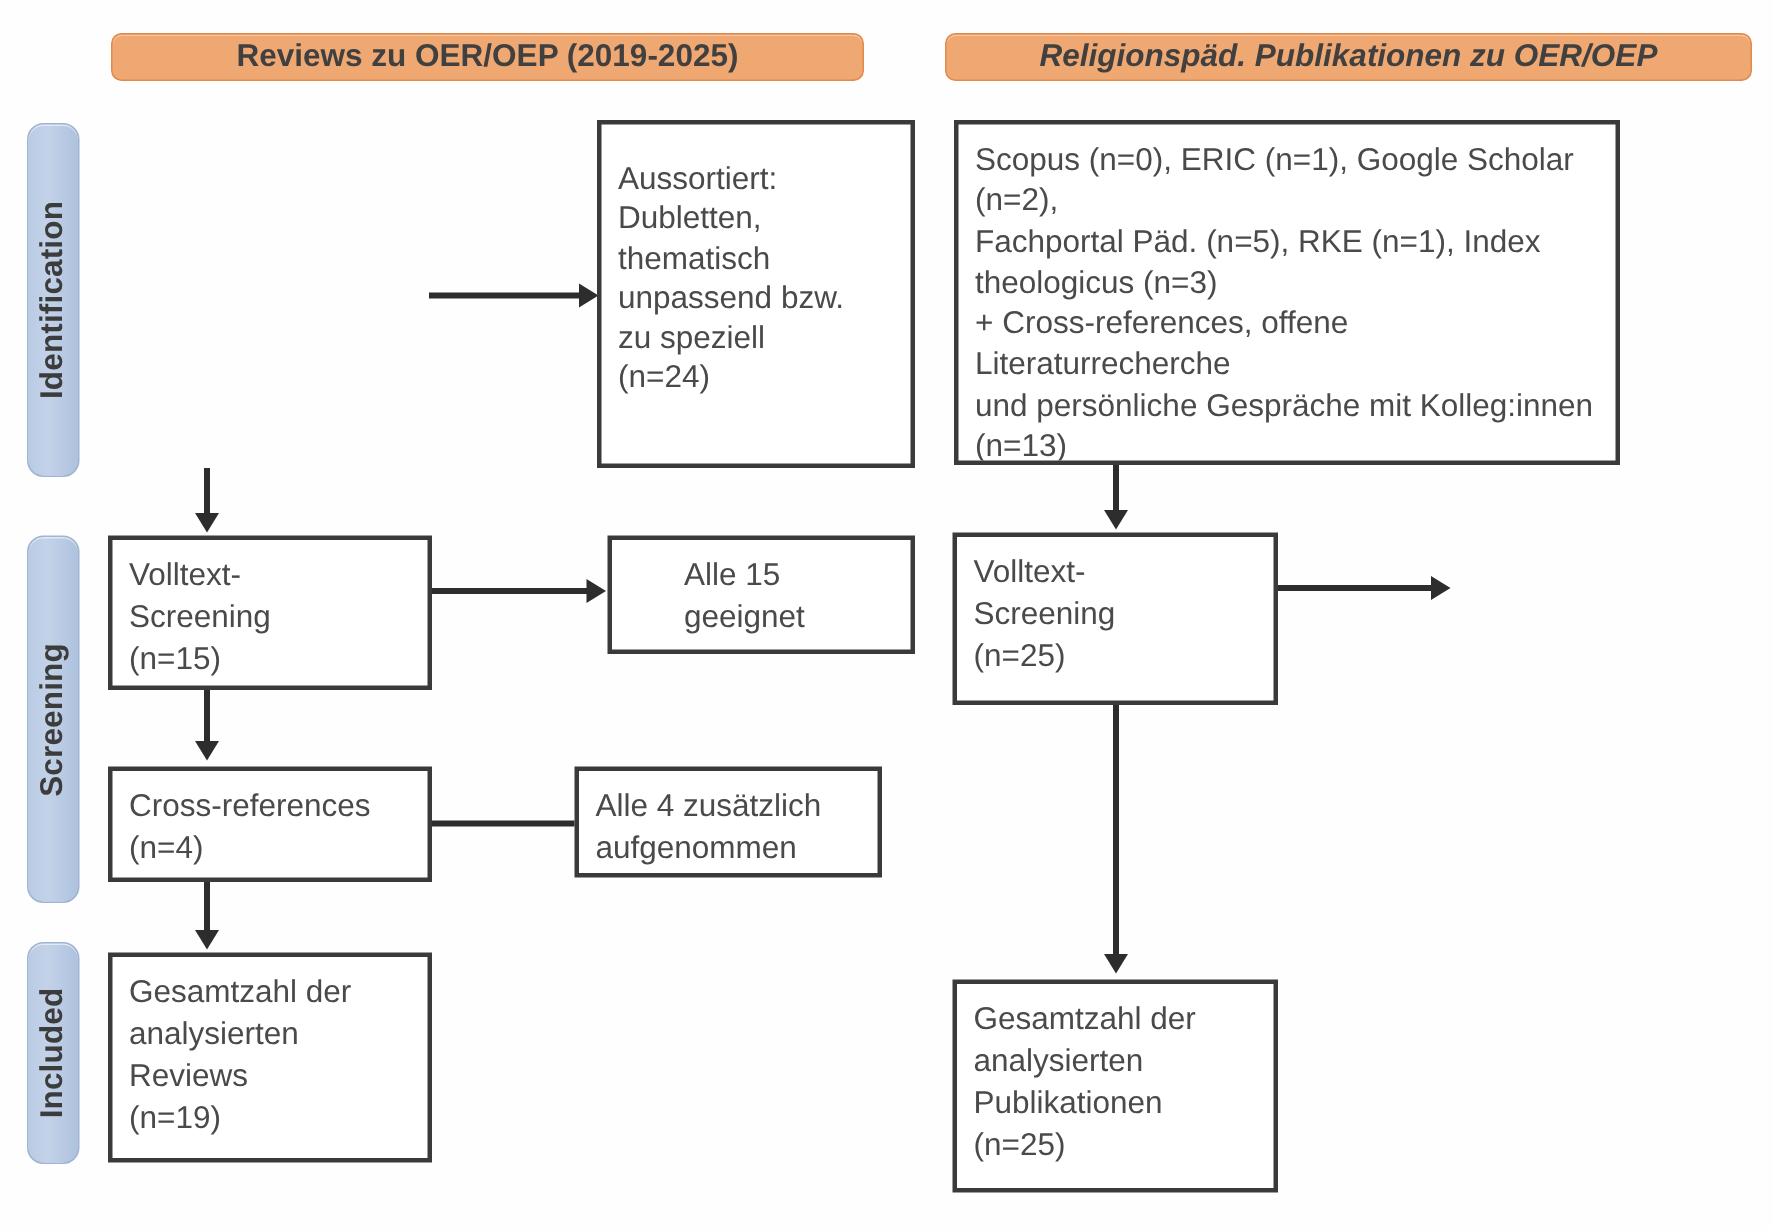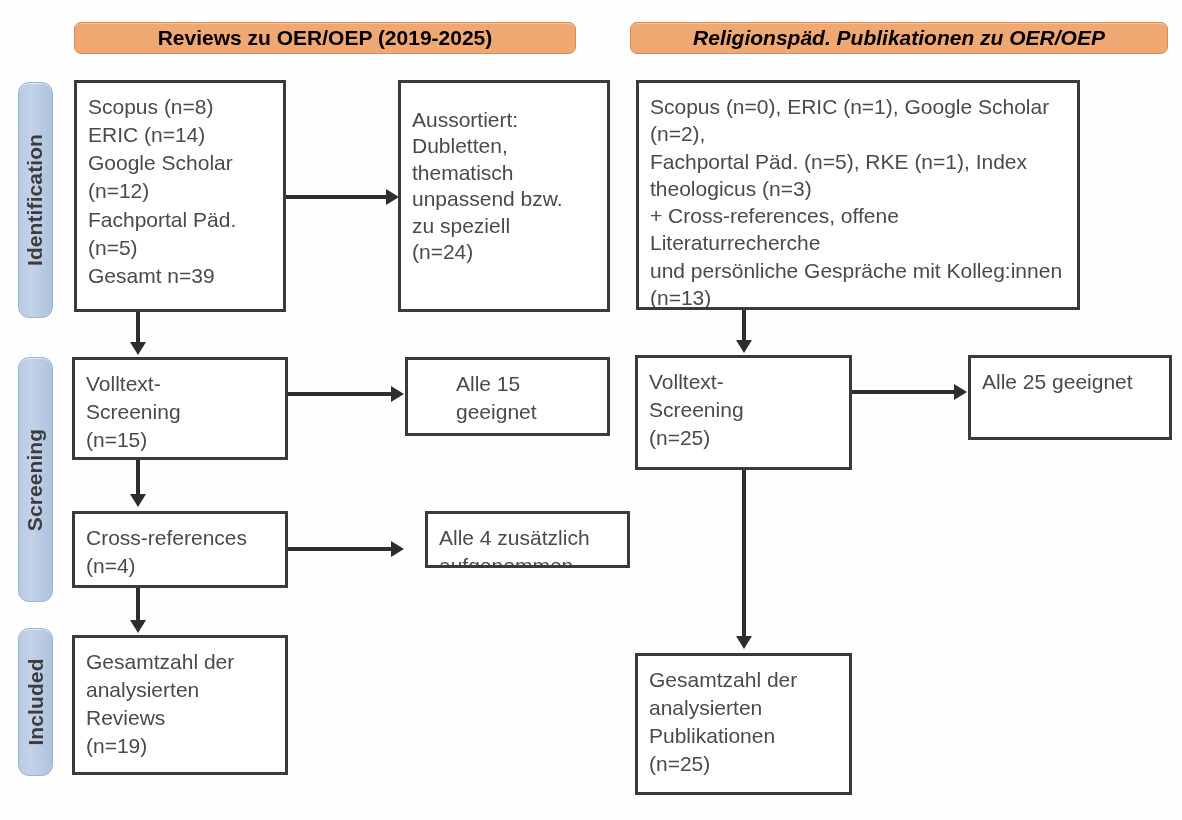--- a/index.html
+++ b/index.html
@@ -44,21 +44,21 @@
   
   .col-header {
     position: absolute;
     box-sizing: border-box;
     background: #f0a873;
     border: 1px solid #e08a4c;
     border-radius: 7px;
     display: flex;
     align-items: center;
     justify-content: center;
-    color: #000000;
+    color: #404040;
     font-size: 21px;
     font-weight: bold;
     box-shadow: inset 0 1px 0 rgba(255,255,255,0.35);
   }
 
   
   .node {
     position: absolute;
     box-sizing: border-box;
     background: #ffffff;
@@ -117,27 +117,20 @@
   </div>
 
   <div class="col-header" style="left:74px; top:22px; width:502px; height:32px;">
     <span>Reviews zu OER/OEP (2019-2025)</span>
   </div>
 
   <div class="col-header" style="left:630px; top:22px; width:538px; height:32px;font-style:italic;">
     <span>Religionspäd. Publikationen zu OER/OEP</span>
   </div>
 
-  <div class="node" style="left:74px; top:80px; width:212px; height:232px;">Scopus (n=8)
-ERIC (n=14)
-Google Scholar
-(n=12)
-Fachportal Päd.
-(n=5)
-Gesamt n=39</div>
 
   <div class="conn-h" style="left:286px; top:195px; width:102px;"></div>
   <div class="arrow-right" style="left:386px; top:189px;"></div>
 
   <div class="node tight" style="left:398px; top:80px; width:212px; height:232px;">Aussortiert:
 Dubletten,
 thematisch
 unpassend bzw.
 zu speziell
 (n=24)</div>
@@ -156,21 +149,21 @@
 
   <div class="conn-v" style="left:136px; top:460px; width:4px; height:36px;"></div>
   <div class="arrow-down" style="left:130px; top:494px;"></div>
 
   <div class="node" style="left:72px; top:511px; width:216px; height:77px;">Cross-references
 (n=4)</div>
 
   <div class="conn-h" style="left:288px; top:547px; width:105px;"></div>
   <div class="arrow-right" style="left:391px; top:541px;"></div>
 
-  <div class="node" style="left:425px; top:511px; width:205px; height:57px;">Alle 4 zusätzlich
+  <div class="node" style="left:383px; top:511px; width:205px; height:74px;">Alle 4 zusätzlich
 aufgenommen</div>
 
   <div class="conn-v" style="left:136px; top:588px; width:4px; height:34px;"></div>
   <div class="arrow-down" style="left:130px; top:620px;"></div>
 
   <div class="node" style="left:72px; top:635px; width:216px; height:140px;">Gesamtzahl der
 analysierten
 Reviews
 (n=19)</div>
 
@@ -185,21 +178,20 @@
   <div class="conn-v" style="left:742px; top:310px; width:4px; height:32px;"></div>
   <div class="arrow-down" style="left:736px; top:340px;"></div>
 
   <div class="node" style="left:635px; top:355px; width:217px; height:115px;">Volltext-
 Screening
 (n=25)</div>
 
   <div class="conn-h" style="left:852px; top:390px; width:104px;"></div>
   <div class="arrow-right" style="left:954px; top:384px;"></div>
 
-  <div class="node" style="left:968px; top:355px; width:204px; height:85px;">Alle 25 geeignet</div>
 
   <div class="conn-v" style="left:742px; top:470px; width:4px; height:168px;"></div>
   <div class="arrow-down" style="left:736px; top:636px;"></div>
 
   <div class="node" style="left:635px; top:653px; width:217px; height:142px;">Gesamtzahl der
 analysierten
 Publikationen
 (n=25)</div>
 
 </div>

